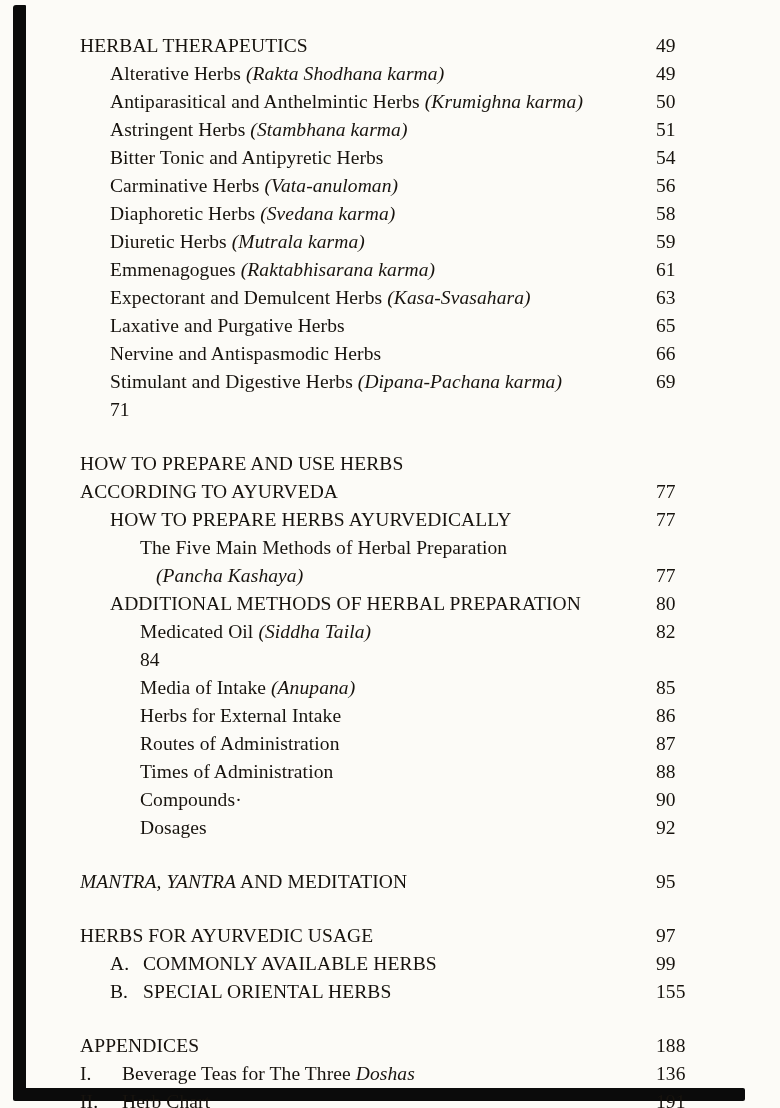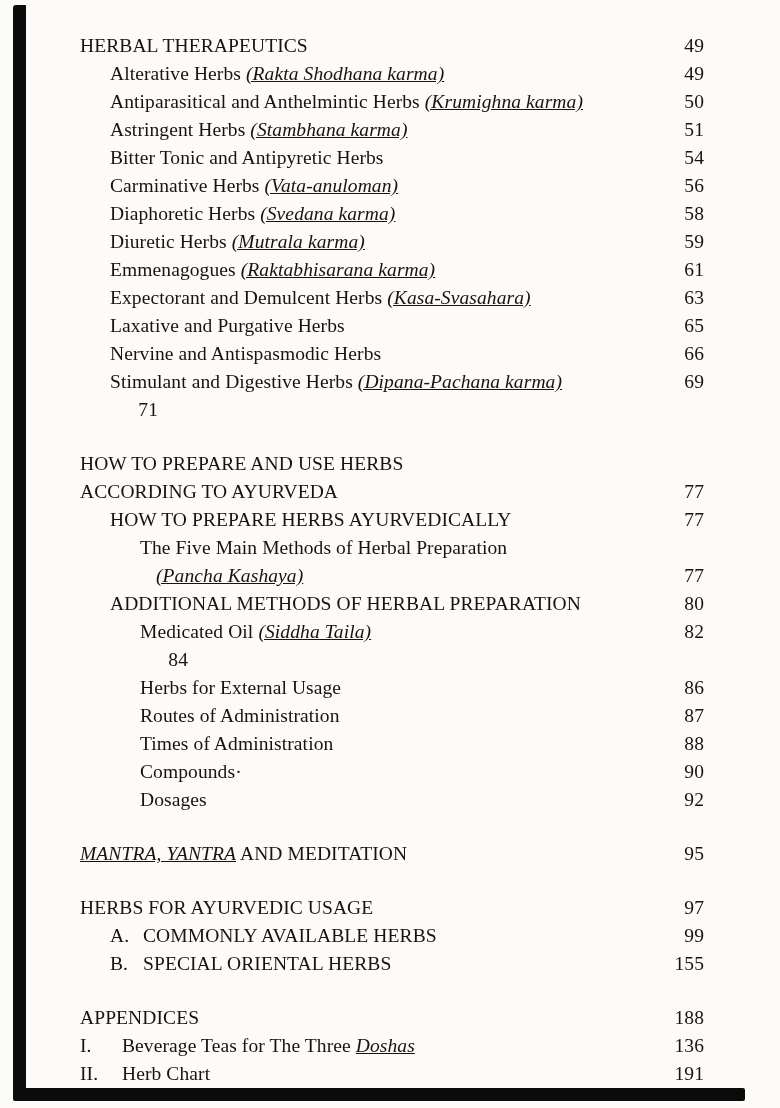--- a/index.html
+++ b/index.html
@@ -46,29 +46,28 @@
     letter-spacing: 0.1px;
   }
   .row.gap { margin-top: 26px; }
 
   .lvl0 { padding-left: 0; }
   .lvl1 { padding-left: 30px; }
   .lvl2 { padding-left: 60px; }
   .lvl3 { padding-left: 76px; }
 
   .label { flex: 1 1 auto; white-space: nowrap; overflow: hidden; }
-  .label i { font-style: italic; text-decoration: underline; }
+  .label i { font-style: italic; }
 
   .numeral { display: inline-block; width: 42px; }
   .lvl1 .numeral { width: 33px; }
 
   .pagenum {
     flex: 0 0 48px;
     width: 48px;
-    text-align: right;
   }
 </style>
 </head>
 <body>
 
 <div class="page">
   <div class="edge-left"></div>
   <div class="edge-bottom"></div>
   <div class="toc">
       <div class="row lvl0">
@@ -151,21 +150,25 @@
         <span class="pagenum">80</span>
       </div>
       <div class="row lvl2">
         <span class="label"><span>Medicated Oil </span><i>(Siddha Taila)</i></span>
         <span class="pagenum">82</span>
       </div>
       <div class="row lvl2">
         <span class="pagenum">84</span>
       </div>
       <div class="row lvl2">
-        <span class="label"><span>Herbs for External Usage</span></span>
+        <span class="label"><span>Media of Intake </span><i>(Anupana)</i></span>
+        <span class="pagenum">85</span>
+      </div>
+      <div class="row lvl2">
+        <span class="label"><span>Herbs for External Intake</span></span>
         <span class="pagenum">86</span>
       </div>
       <div class="row lvl2">
         <span class="label"><span>Routes of Administration</span></span>
         <span class="pagenum">87</span>
       </div>
       <div class="row lvl2">
         <span class="label"><span>Times of Administration</span></span>
         <span class="pagenum">88</span>
       </div>

